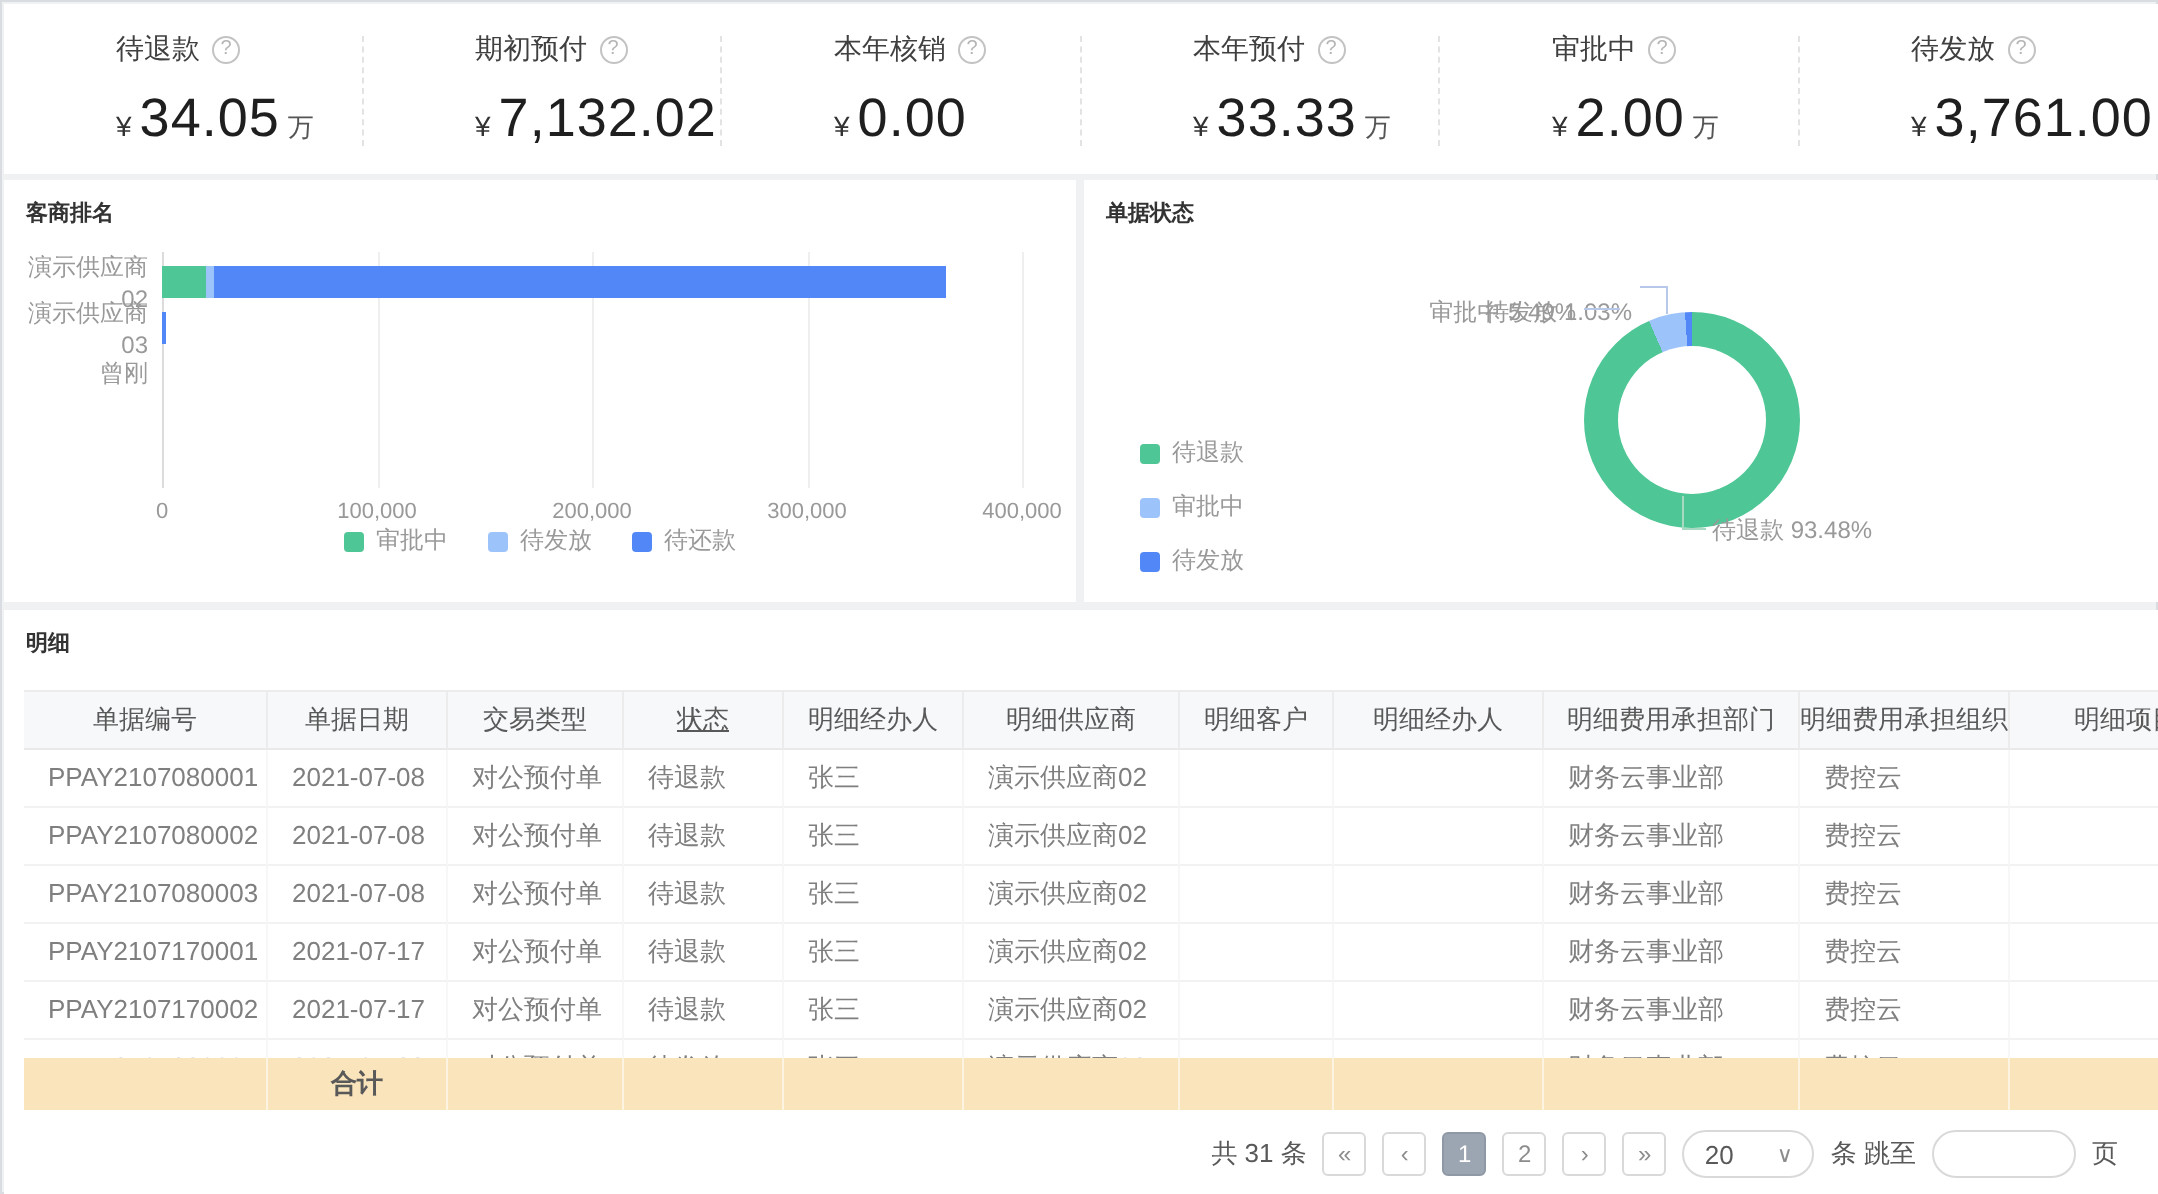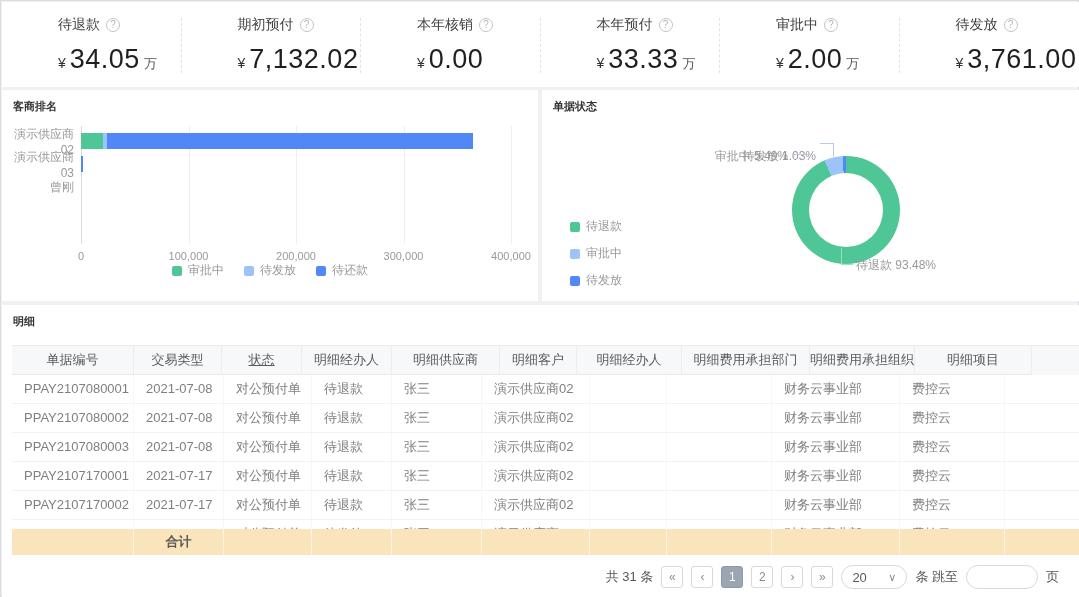--- a/index.html
+++ b/index.html
@@ -198,20 +198,21 @@
           </div>
         </div>
       </div>
   </section>
 
   <section class="card" id="tableCard">
     <h3 class="card-title">明细</h3>
     <div class="tbl-wrap">
       <div class="trow thead" id="tblHeader">
           <div class="th" style="width:122px;">单据编号</div>
+          <div class="th" style="width:90px;">单据日期</div>
           <div class="th" style="width:88px;">交易类型</div>
           <div class="th" style="width:80px;text-decoration:underline;">状态</div>
           <div class="th" style="width:90px;">明细经办人</div>
           <div class="th" style="width:108px;">明细供应商</div>
           <div class="th" style="width:77px;">明细客户</div>
           <div class="th" style="width:105px;">明细经办人</div>
           <div class="th" style="width:128px;">明细费用承担部门</div>
           <div class="th" style="width:105px;">明细费用承担组织</div>
           <div class="th" style="width:117px;">明细项目</div>
         </div>

